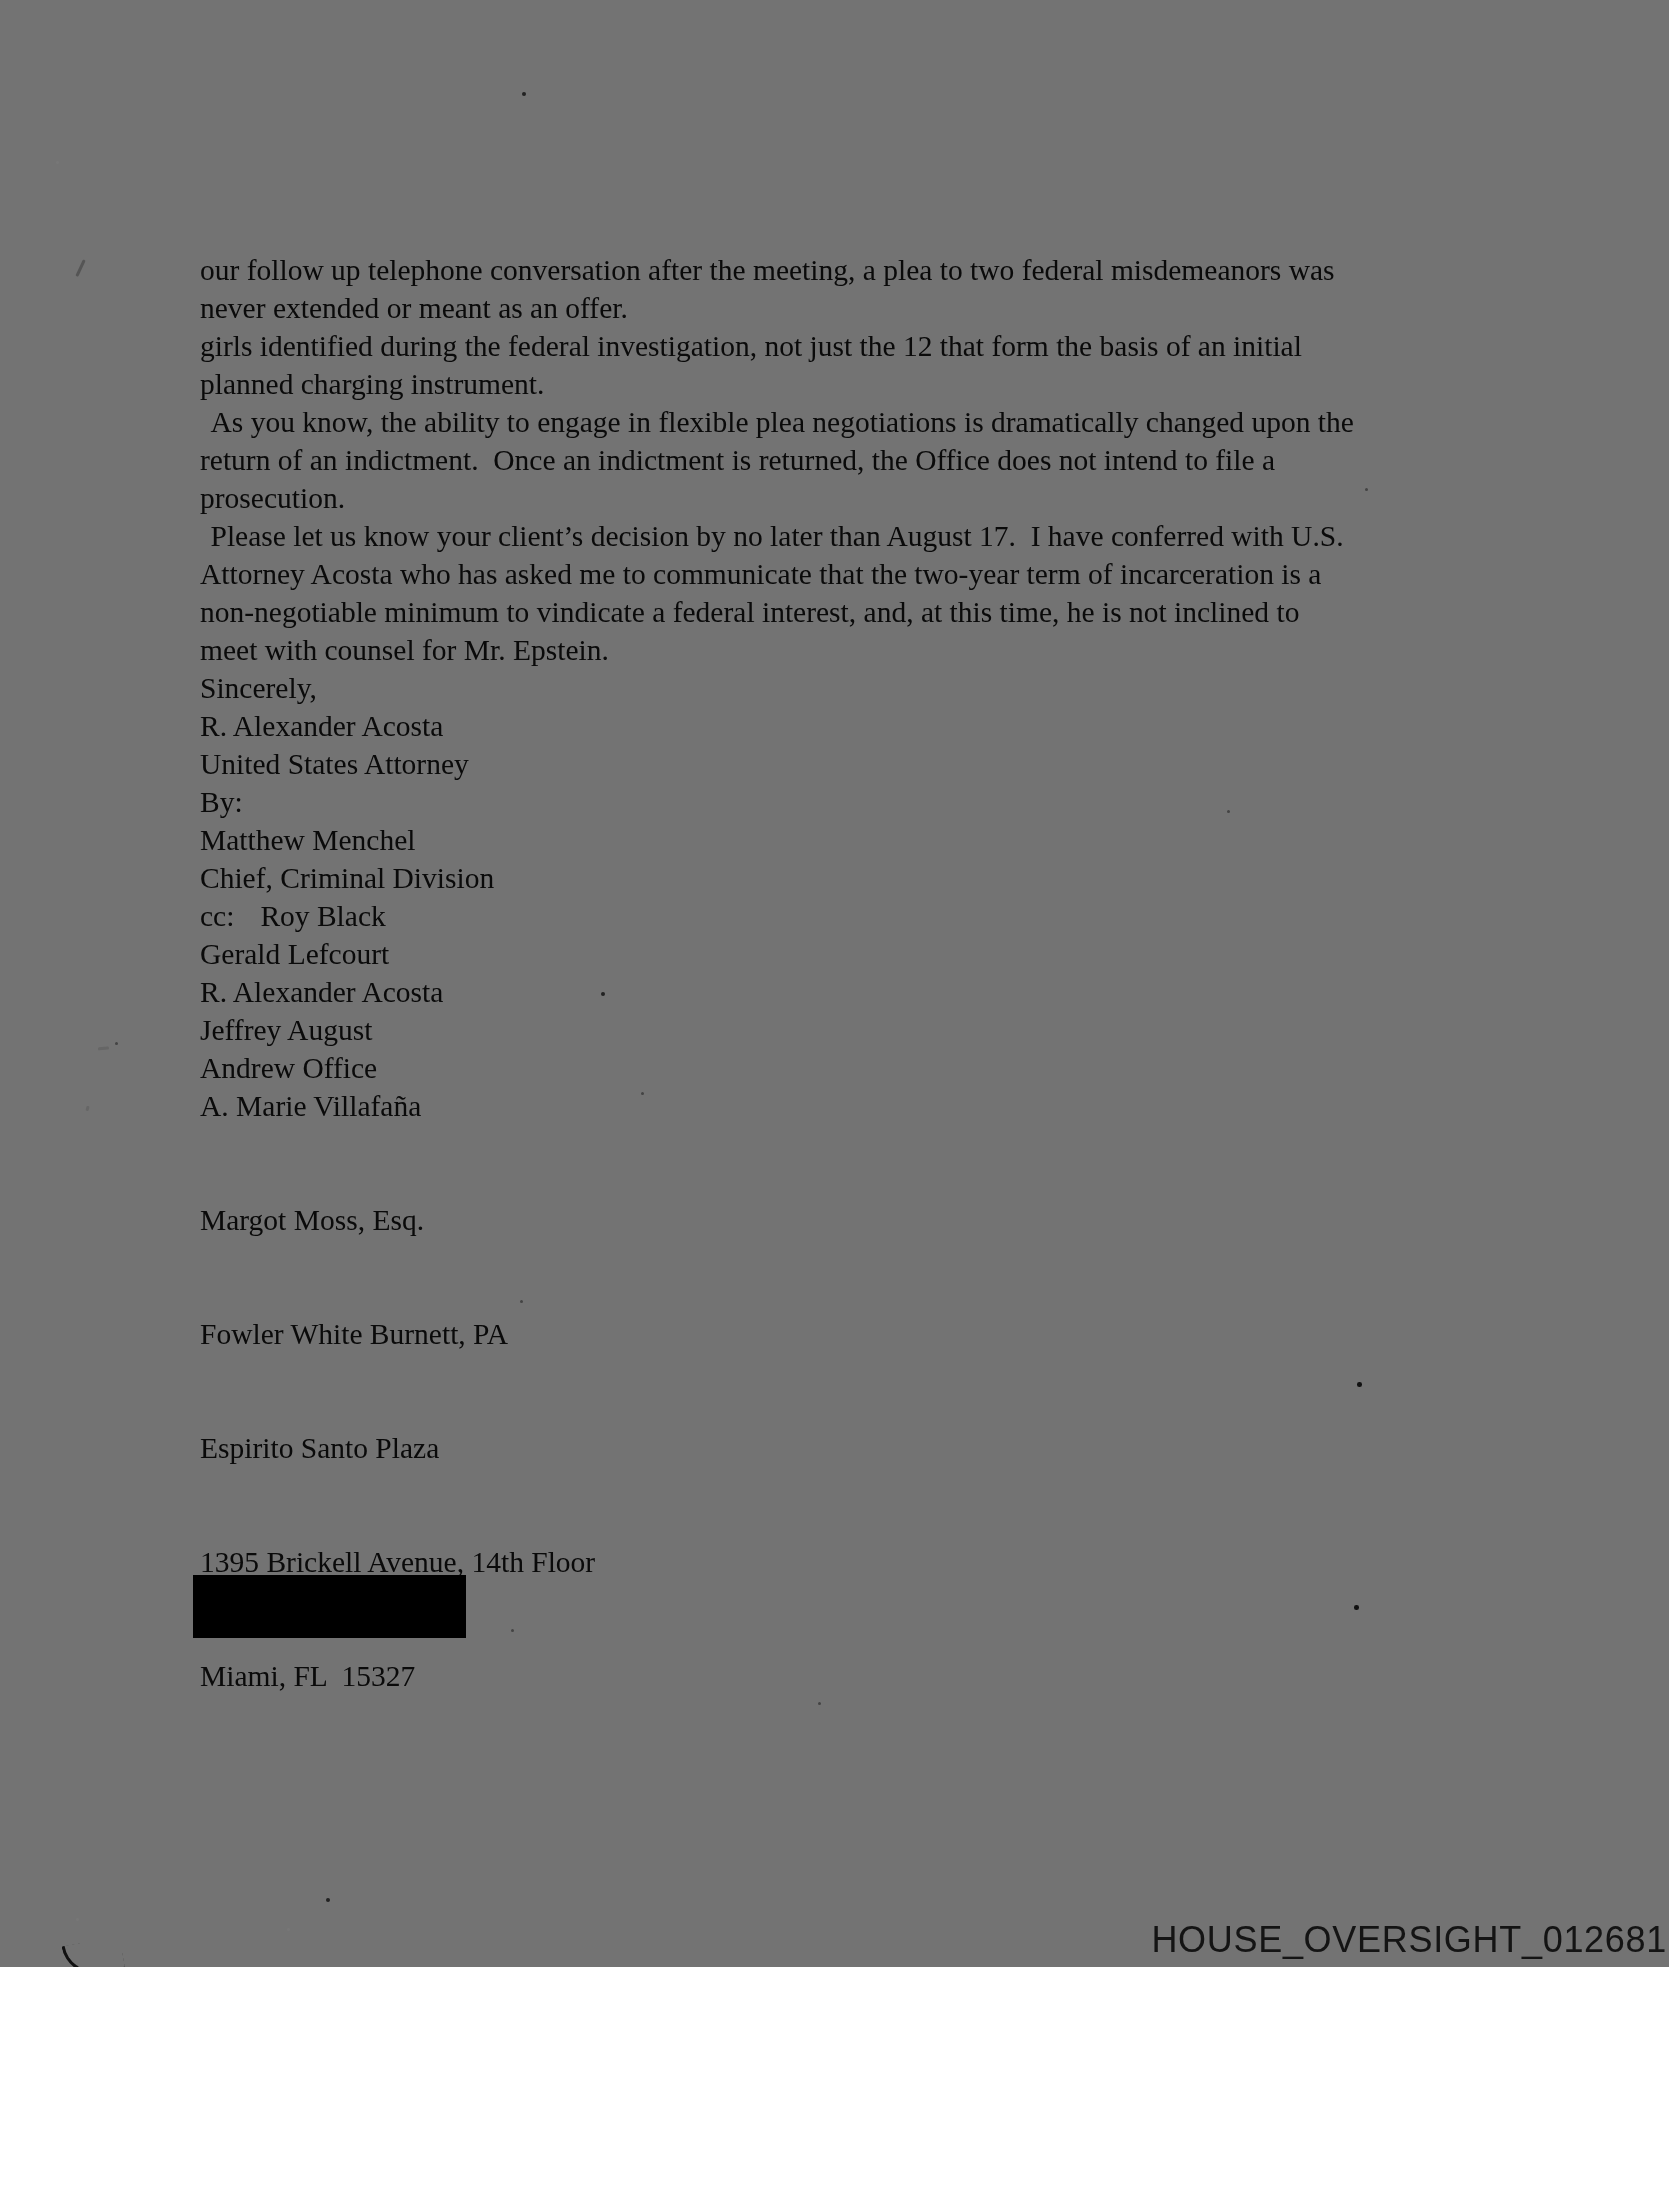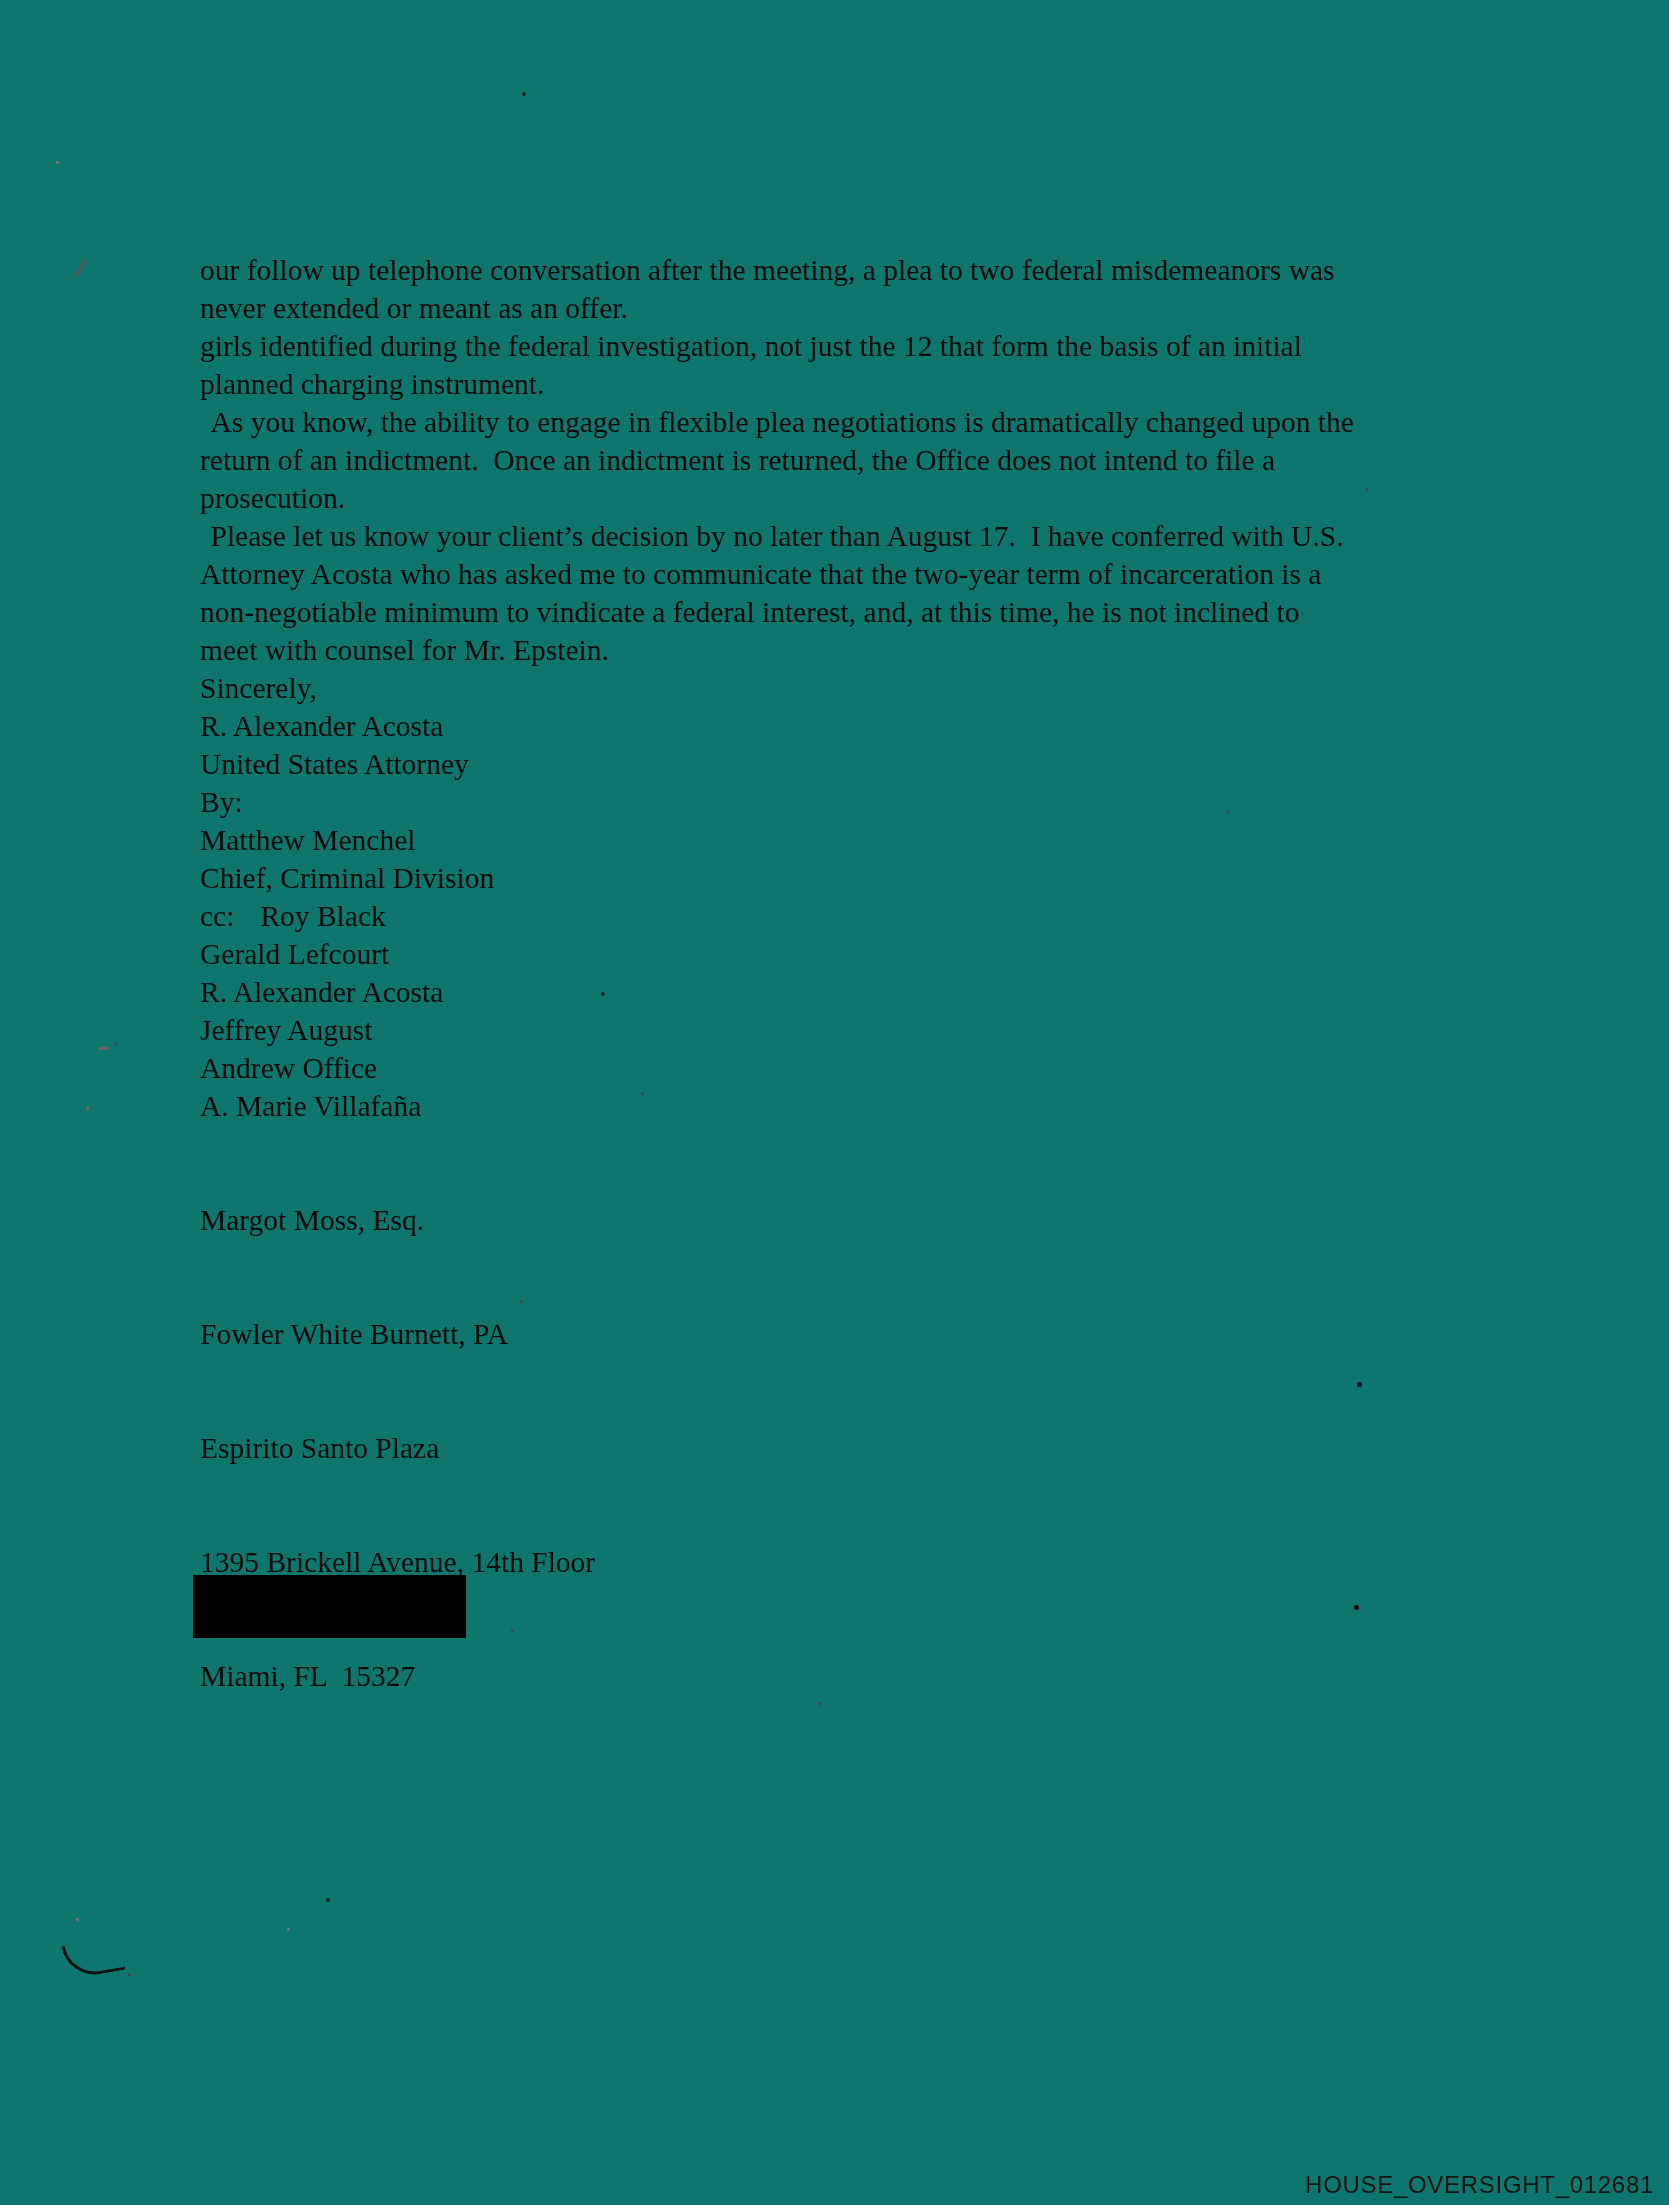--- a/index.html
+++ b/index.html
@@ -3,22 +3,22 @@
 <meta charset="utf-8">
 <style>
   html, body {
     margin: 0;
     padding: 0;
     background: #ffffff;
   }
   .page {
     position: relative;
     width: 1669px;
-    height: 2205px;
-    background: #0f766e;
+    height: 1967px;
+    background: #737373;
     overflow: hidden;
     font-family: "Liberation Serif", serif;
     color: #0a0a0a;
   }
   
   .content {
     position: absolute;
     left: 200px;
     top: 251px;
     width: 1244px;
@@ -53,24 +53,24 @@
     left: 193px;
     top: 1575px;
     width: 273px;
     height: 63px;
     background: #000000;
   }
 
   
   .footer-id {
     position: absolute;
-    right: 15px;
+    right: 2px;
     bottom: 6.5px;
     font-family: "Liberation Sans", sans-serif;
-    font-size: 24px;
+    font-size: 36px;
     letter-spacing: 0.7px;
     color: #141414;
     white-space: pre;
   }
 
   
   .artifact { position: absolute; background: #222; border-radius: 50%; }
   .a-dot4 { width: 2.6px; height: 2.6px; background: #777; }
   .a-dot5 { width: 3.3px; height: 3.3px; background: #444; }
   .a-dot6 { width: 3.9px; height: 3.9px; background: #222; }

